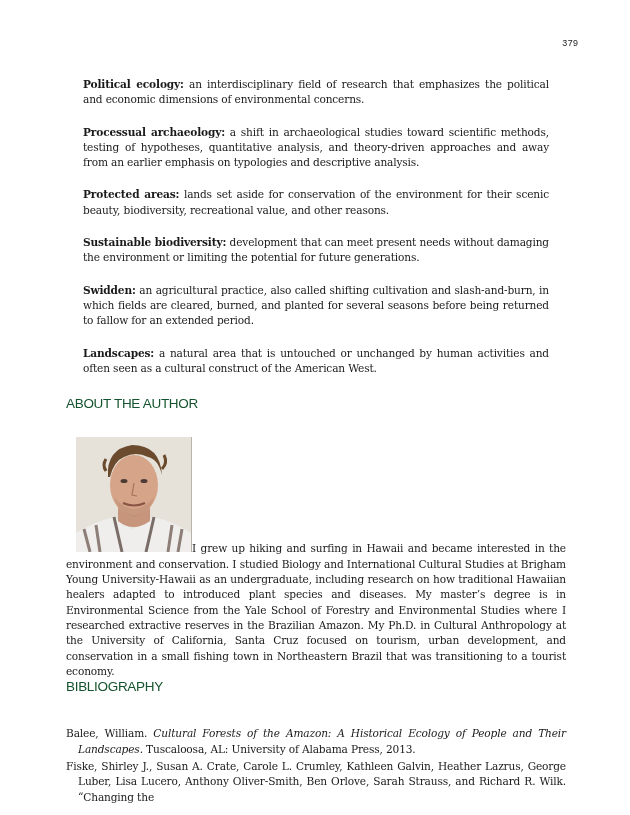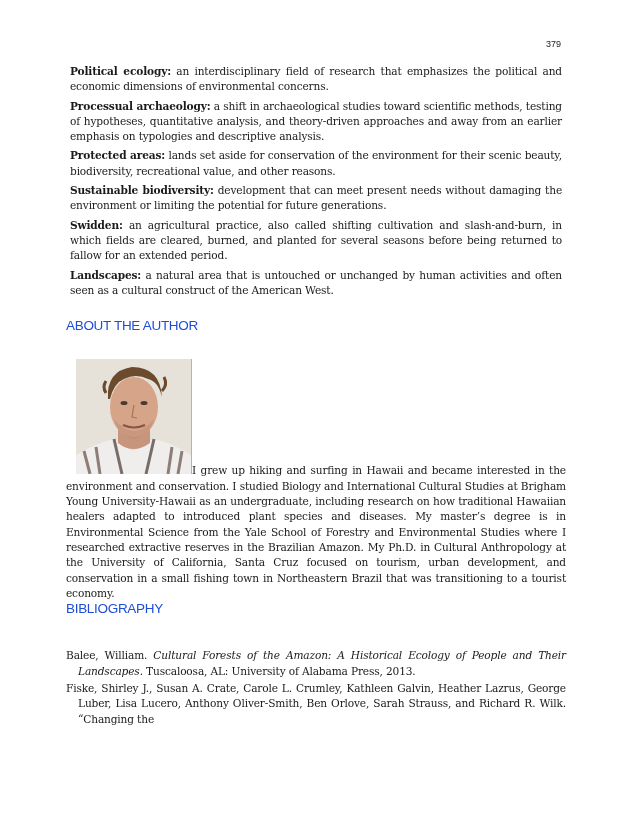--- a/index.html
+++ b/index.html
@@ -11,48 +11,48 @@
       width: 630px;
       height: 815px;
       position: relative;
       overflow: hidden;
       font-family: "DejaVu Serif", "Liberation Serif", serif;
       color: #1a1a1a;
     }
     .page-number {
       position: absolute;
       top: 39px;
-      left: 546px;
+      left: 562px;
       font-size: 9px;
-      font-family: Liberation Sans, sans-serif;
+      font-family: Liberation Mono, monospace;
       color: #222;
     }
     .content {
       position: absolute;
       left: 66px;
       top: 60px;
       width: 500px;
       font-size: 10.6px;
       line-height: 15.3px;
       text-align: justify;
       letter-spacing: -0.15px;
     }
     .glossary-entry {
-      margin: 4px;
+      margin: 17px;
       padding: 0;
     }
     .term {
       font-weight: bold;
     }
     .section-heading {
       font-family: "Liberation Sans", sans-serif;
       font-weight: normal;
       font-size: 13.5px;
       letter-spacing: -0.3px;
-      color: #1d4ed8;
+      color: #14532d;
       margin: 0;
       padding: 0;
       text-transform: uppercase;
     }
     .about-heading {
       margin-top: 20px;
     }
     .author-block {
       margin-top: 26px;
       text-align: justify;

